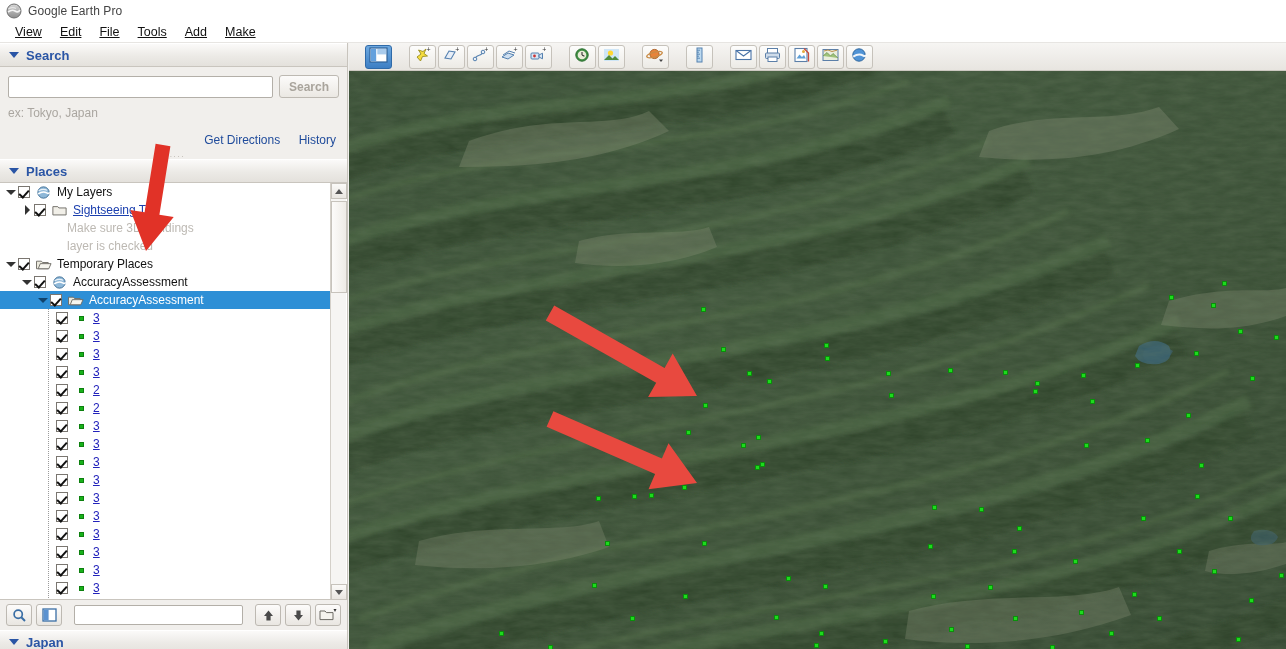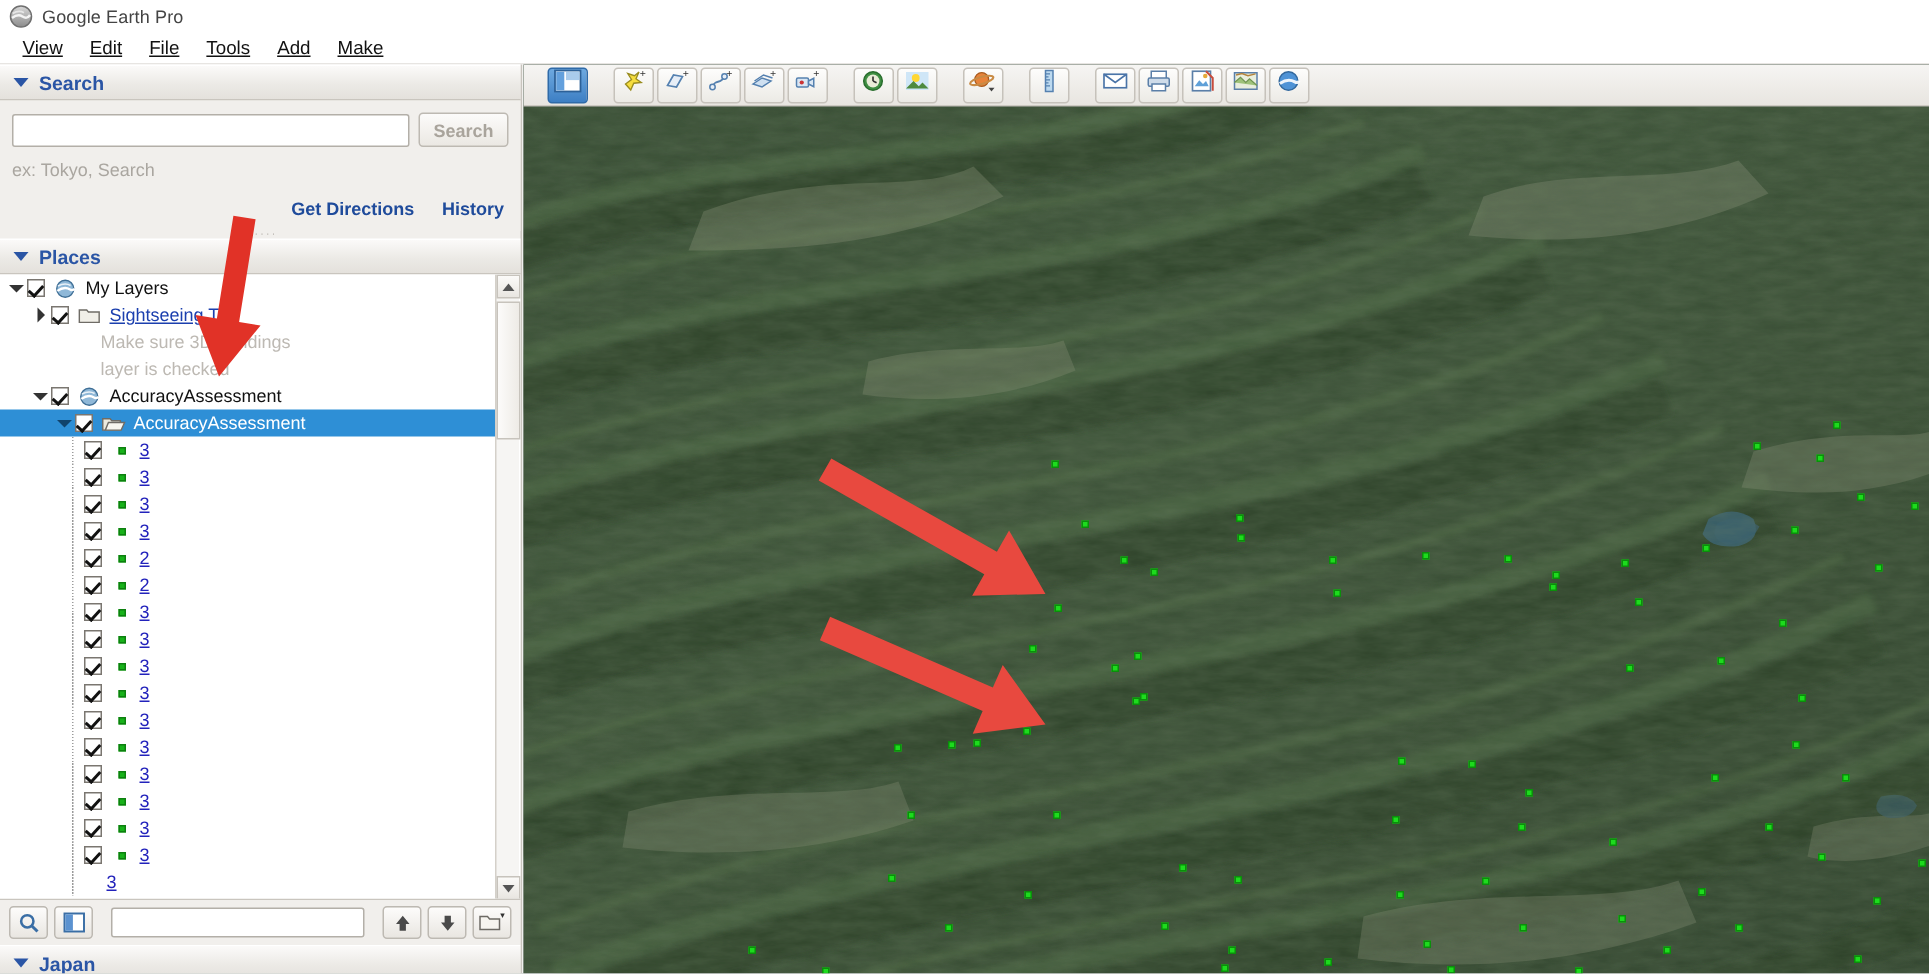--- a/index.html
+++ b/index.html
@@ -103,21 +103,21 @@
   .search-hint {
     margin-top: 8px;
     font-size: 12px; color: #aaa6a0;
   }
   .search-links {
     margin-top: 10px; margin-bottom: 2px;
     text-align: right;
     padding-right: 3px;
   }
   .search-links a {
-    font-size: 12px; font-weight: bold; color: #1f4b9b;
+    font-size: 12px; font-weight: normal; color: #1f4b9b;
     text-decoration: none; margin-left: 14px;
   }
   .splitter-dots {
     height: 5px; width: 100%;
     display: flex; align-items: center; justify-content: center;
     letter-spacing: 1.5px; color: #b6b2ab; font-size: 7px; line-height: 5px;
   }
 
   
   .places-wrap {
@@ -304,21 +304,21 @@
 
     <div class="section-header">
       <span class="tri-down"></span>
       <span class="section-title">Search</span>
     </div>
     <div class="search-body">
       <div class="search-row">
         <input class="search-input" type="text" value="" style="">
         <button class="search-btn">Search</button>
       </div>
-      <div class="search-hint">ex: Tokyo, Search</div>
+      <div class="search-hint">ex: Tokyo, Japan</div>
       <div class="search-links">
         <a href="#">Get Directions</a>
         <a href="#">History</a>
       </div>
     </div>
     <div class="splitter-dots">······</div>
 
     <div class="section-header">
       <span class="tri-down"></span>
       <span class="section-title">Places</span>
@@ -360,20 +360,34 @@
             <span style="width:17px;flex:0 0 17px"></span>
             <span style="width:0px;flex:0 0 0px"></span>
             <span class="lbl greyed">Make sure 3D Buildings</span>
           </div>
           <div class="tnode">
             <span style="width:36px;flex:0 0 36px"></span>
             <span class="disc"></span>
             <span style="width:17px;flex:0 0 17px"></span>
             <span style="width:0px;flex:0 0 0px"></span>
             <span class="lbl greyed">layer is checked</span>
+          </div>
+          <div class="tnode">
+            <span style="width:4px;flex:0 0 4px"></span>
+            <span class="disc">
+              <span class="d-down"></span>
+            </span>
+            <span class="cb checked"></span>
+            <span class="ico">
+              <svg width="18" height="15" viewBox="0 0 18 15">
+                <path d="M1.6 4 h5.2 l1.2 1.4 H14 v6.6 H1.6 Z" fill="#eceade" stroke="#6f6c66" stroke-width="1"></path>
+                <path d="M3.4 12 L5.6 6.6 H17 L14.6 12 Z" fill="#f7f6ef" stroke="#6f6c66" stroke-width="1"></path>
+              </svg>
+            </span>
+            <span class="lbl">Temporary Places</span>
           </div>
           <div class="tnode">
             <span style="width:20px;flex:0 0 20px"></span>
             <span class="disc">
               <span class="d-down"></span>
             </span>
             <span class="cb checked"></span>
             <span class="ico">
               <svg width="18" height="15" viewBox="0 0 18 15">
                 <circle cx="9" cy="7.5" r="6" fill="#8fb8d8" stroke="#3f6f96" stroke-width="1"></circle>

